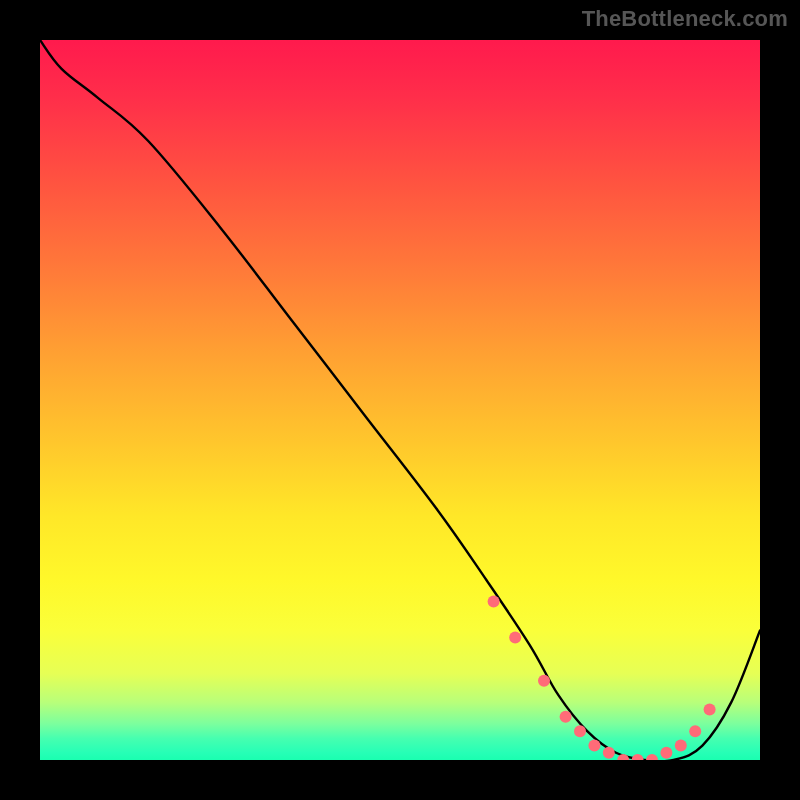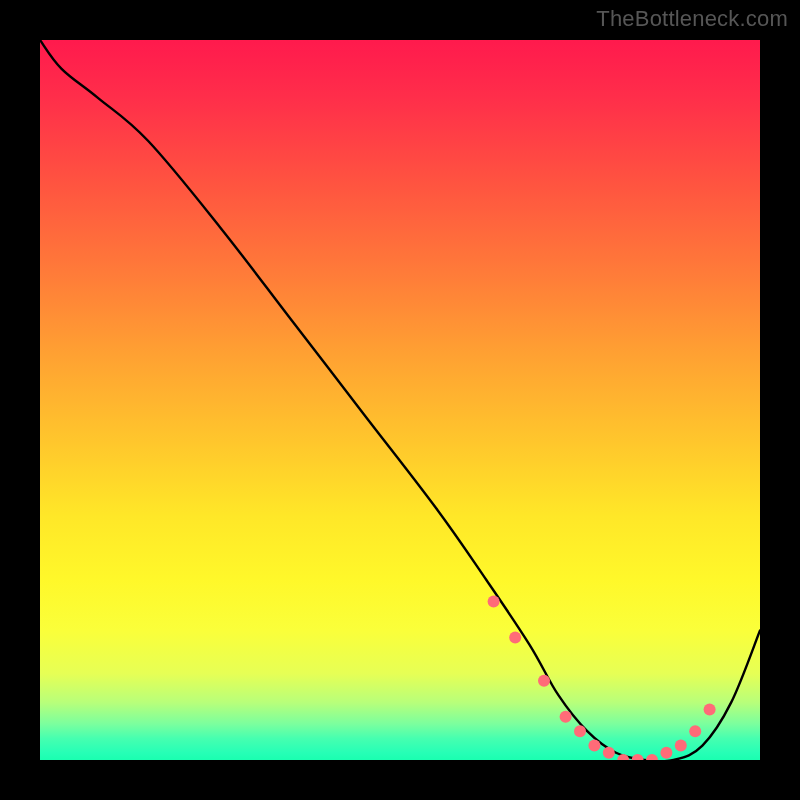--- a/index.html
+++ b/index.html
@@ -9,21 +9,21 @@
     width: 800px;
     height: 800px;
     background: #000;
   }
   .attribution {
     position: absolute;
     top: 6px;
     right: 12px;
     font-family: Arial, Helvetica, sans-serif;
     font-size: 22px;
-    font-weight: 400;
+    font-weight: 700;
     color: #565656;
     letter-spacing: 0.2px;
   }
   .plot-area {
     position: absolute;
     left: 40px;
     top: 40px;
     width: 720px;
     height: 720px;
   }

